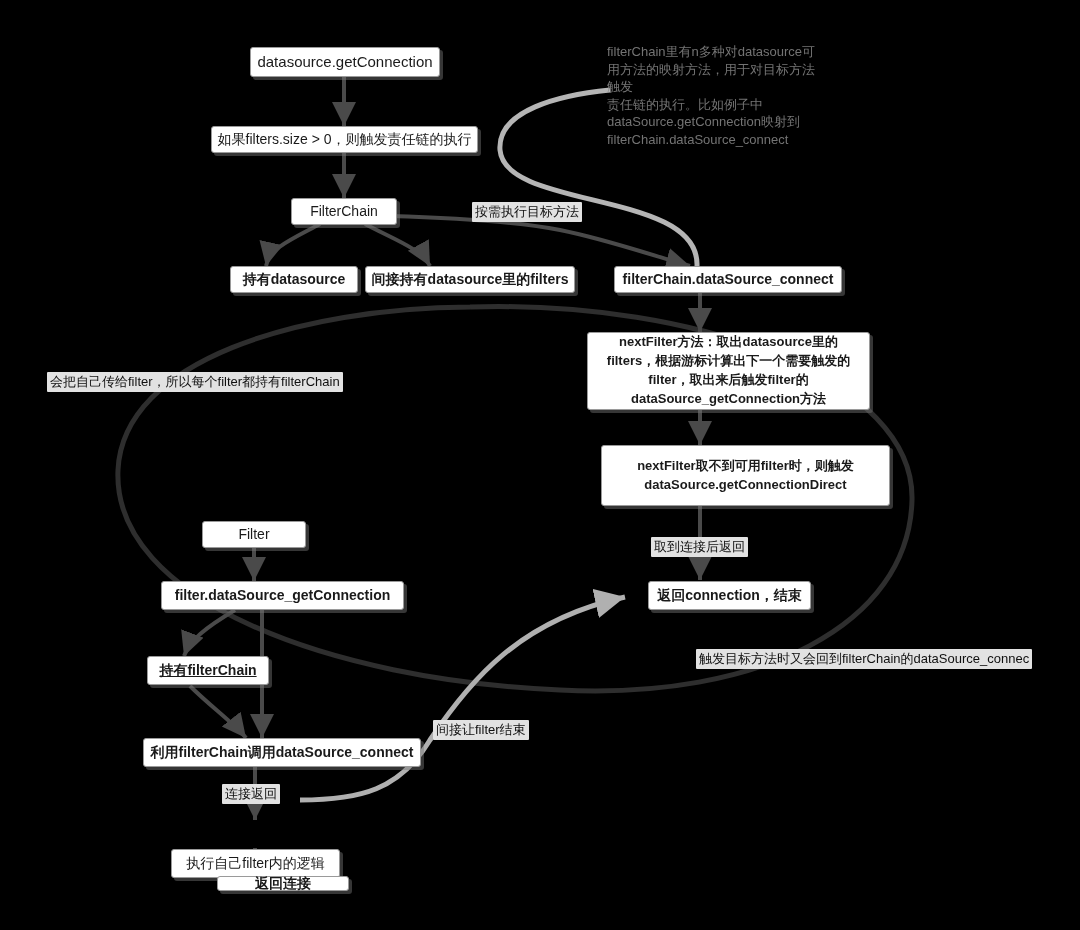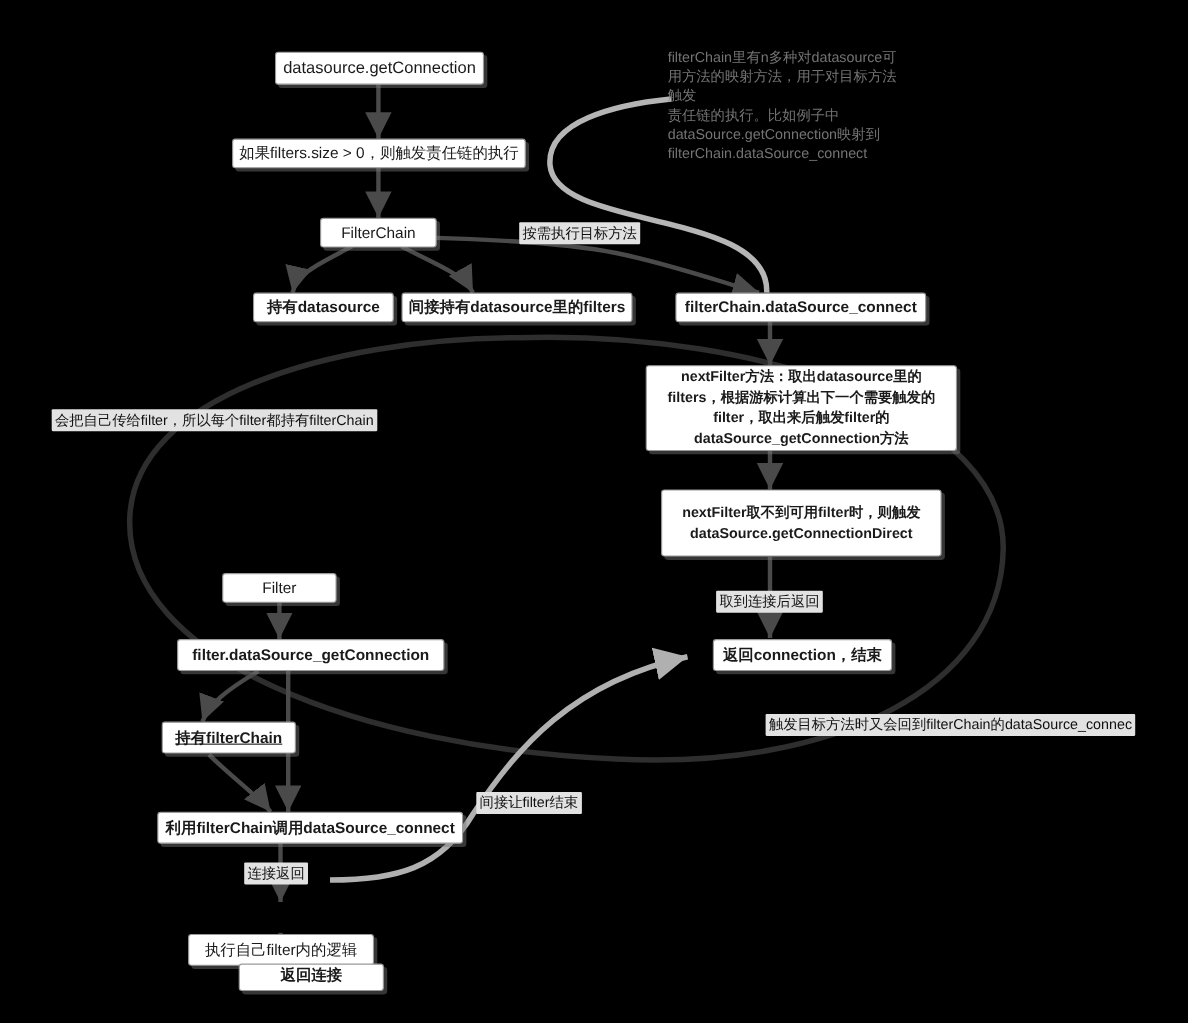--- a/index.html
+++ b/index.html
@@ -134,21 +134,21 @@
       <span>filterChain.dataSource_connect</span>
     </div>
 
   <div class="node bold multi" style="left:559px; top:332px; width:283px; height:78px; font-size:13px;">
       <span style="white-space:pre-line;">nextFilter方法：取出datasource里的
 filters，根据游标计算出下一个需要触发的
 filter，取出来后触发filter的
 dataSource_getConnection方法</span>
     </div>
 
-  <div class="node bold multi" style="left:573px; top:445px; width:255px; height:61px; font-size:13px;">
+  <div class="node bold multi" style="left:573px; top:445px; width:289px; height:61px; font-size:13px;">
       <span style="white-space:pre-line;">nextFilter取不到可用filter时，则触发
 dataSource.getConnectionDirect</span>
     </div>
 
   <div class="node bold" style="left:620px; top:581px; width:163px; height:29px;">
       <span>返回connection，结束</span>
     </div>
 
   <div class="node" style="left:202px; top:521px; width:104px; height:27px;">
       <span>Filter</span>
@@ -163,21 +163,21 @@
     </div>
 
   <div class="node bold" style="left:115px; top:738px; width:278px; height:29px;">
       <span>利用filterChain调用dataSource_connect</span>
     </div>
 
   <div class="node" style="left:171px; top:849px; width:169px; height:29px;">
       <span>执行自己filter内的逻辑</span>
     </div>
 
-  <div class="node bold" style="left:189px; top:876px; width:132px; height:25px;font-family:Liberation Serif, serif;">
+  <div class="node bold" style="left:189px; top:876px; width:132px; height:15px;">
       <span>返回连接</span>
     </div>
 
   <div class="edge-label" style="left:472px; top:202px;"><span>按需执行目标方法</span></div>
 
   <div class="edge-label" style="left:47px; top:372px;"><span>会把自己传给filter，所以每个filter都持有filterChain</span></div>
 
   <div class="edge-label" style="left:651px; top:537px;"><span>取到连接后返回</span></div>
 
   <div class="edge-label" style="left:696px; top:649px;"><span>触发目标方法时又会回到filterChain的dataSource_connec</span></div>

